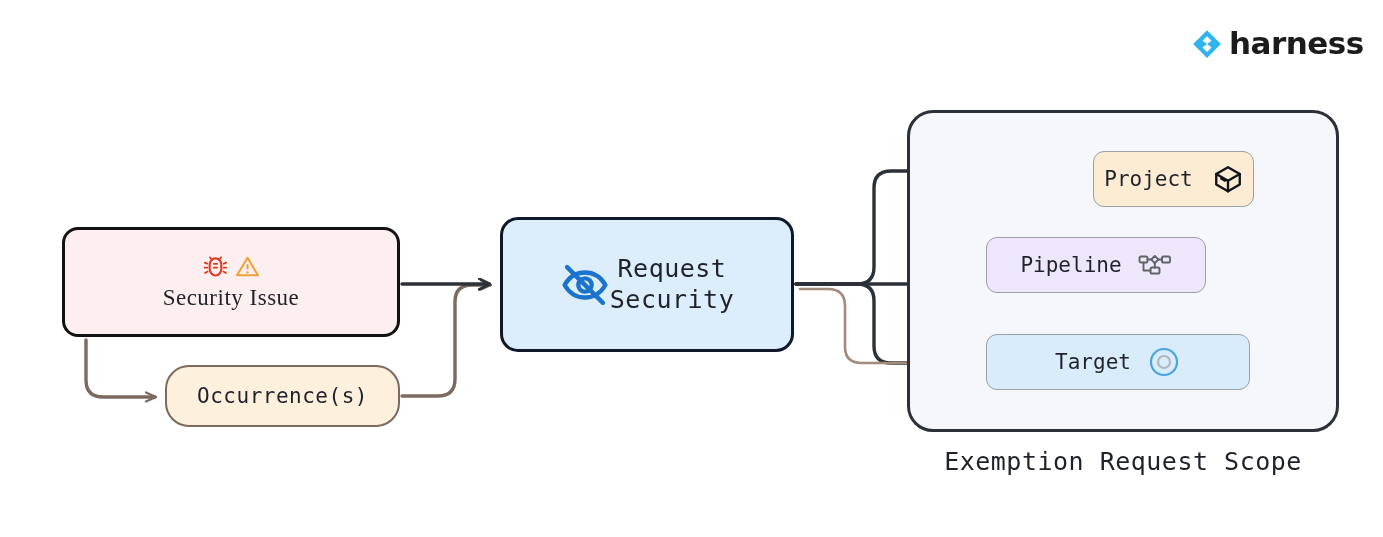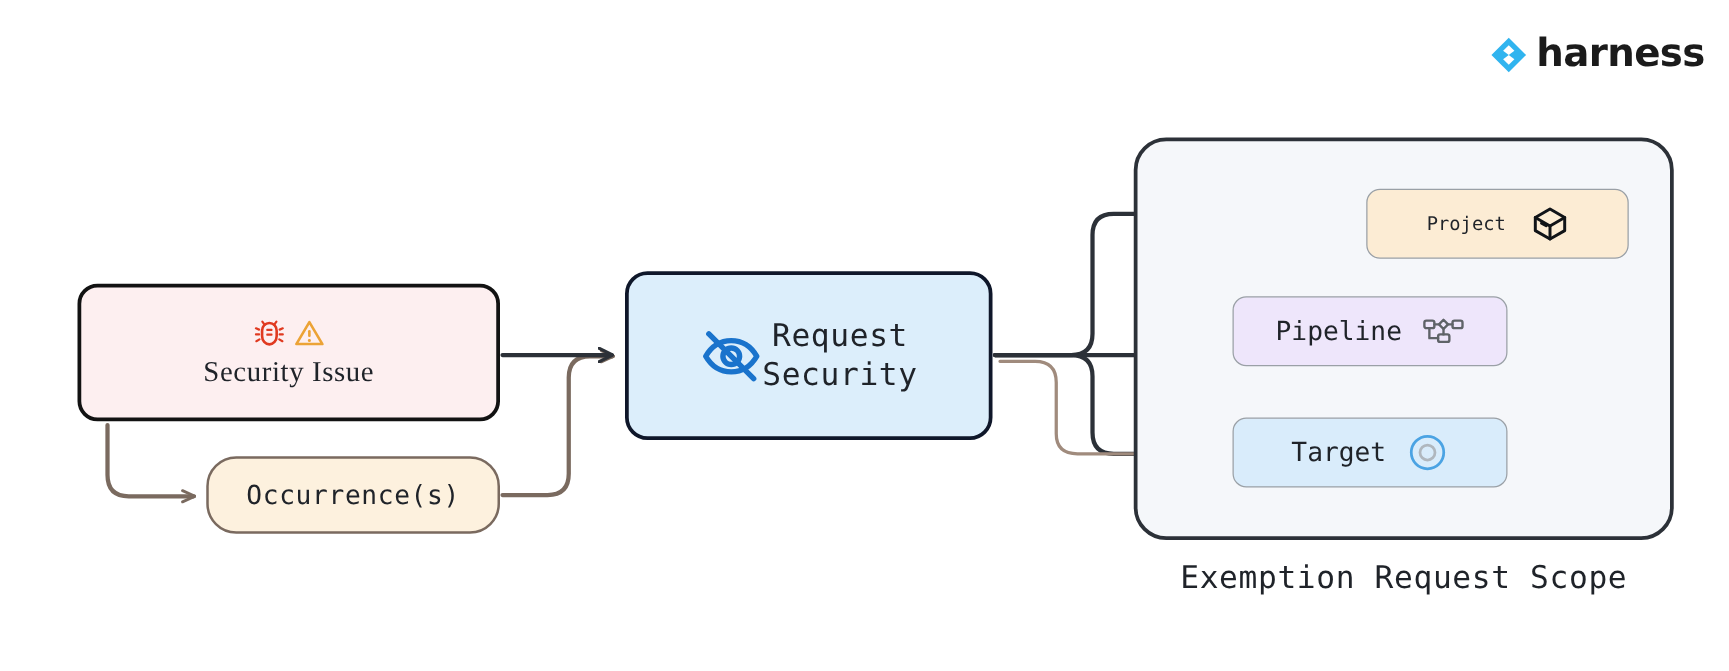--- a/index.html
+++ b/index.html
@@ -114,39 +114,39 @@
     text-align: center;
     font-size: 25px;
     letter-spacing: 0.5px;
     color: #1f2329;
     font-family: "DejaVu Sans Mono", monospace;
   }
 
   
   .n-project {
     left: 1093px; top: 151px;
-    width: 210px; height: 56px;
+    width: 161px; height: 56px;
     background: #fcecd4;
     border: 1.5px solid #9aa0a6;
     border-radius: 11px;
     gap: 20px;
-    font-size: 15px;
+    font-size: 21px;
   }
   .n-pipeline {
     left: 986px; top: 237px;
     width: 220px; height: 56px;
     background: #eee6fb;
     border: 1.5px solid #9aa0a6;
     border-radius: 11px;
     gap: 16px;
     font-size: 21px;
   }
   .n-target {
     left: 986px; top: 334px;
-    width: 220px; height: 56px;
+    width: 264px; height: 56px;
     background: #d9ecfb;
     border: 1.5px solid #9aa0a6;
     border-radius: 11px;
     gap: 16px;
     font-size: 21px;
   }
   .node-ico { display: flex; align-items: center; justify-content: center; }
 </style>
 </head>
 <body>

